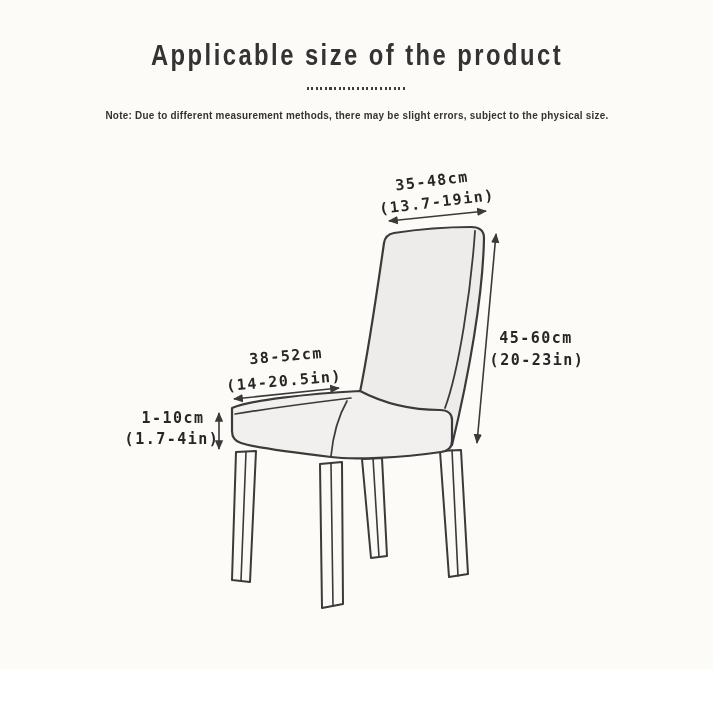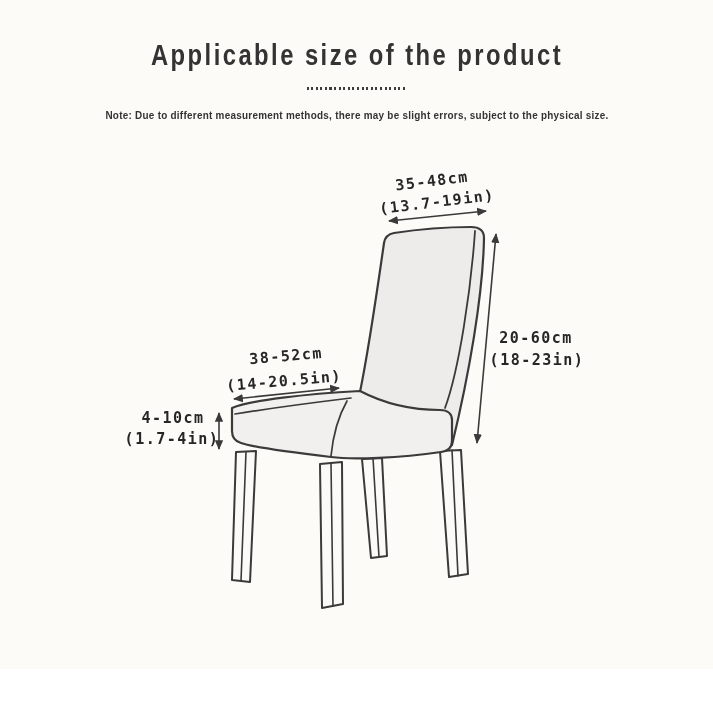--- a/index.html
+++ b/index.html
@@ -91,22 +91,22 @@
       <line x1="389" y1="221" x2="486" y2="211" marker-start="url(#ah)" marker-end="url(#ah)"></line>
       <line x1="496" y1="234" x2="477" y2="443" marker-start="url(#ah)" marker-end="url(#ah)"></line>
       <line x1="234" y1="399" x2="339" y2="388" marker-start="url(#ah)" marker-end="url(#ah)"></line>
       <line x1="219" y1="413" x2="219" y2="449" marker-start="url(#ah)" marker-end="url(#ah)"></line>
     </g>
   </svg>
 
   <div class="m" style="--x:432px;--y:181px;--r:-7deg">35-48cm</div>
   <div class="m" style="--x:437px;--y:202px;--r:-7deg">(13.7-19in)</div>
 
-  <div class="m" style="--x:536px;--y:338px">20-60cm</div>
-  <div class="m" style="--x:537px;--y:360px">(18-23in)</div>
+  <div class="m" style="--x:536px;--y:338px">45-60cm</div>
+  <div class="m" style="--x:537px;--y:360px">(20-23in)</div>
 
   <div class="m" style="--x:286px;--y:356px;--r:-5deg">38-52cm</div>
   <div class="m" style="--x:284px;--y:381px;--r:-5deg">(14-20.5in)</div>
 
-  <div class="m" style="--x:173px;--y:418px">4-10cm</div>
+  <div class="m" style="--x:173px;--y:418px">1-10cm</div>
   <div class="m" style="--x:172px;--y:439px">(1.7-4in)</div>
 
 </div>
 
 </body></html>

